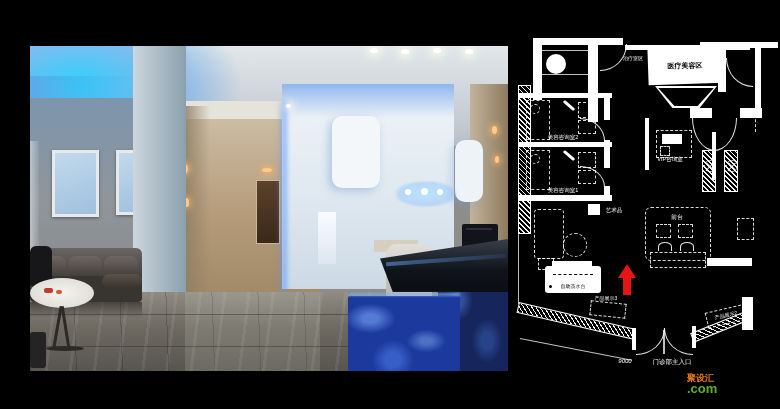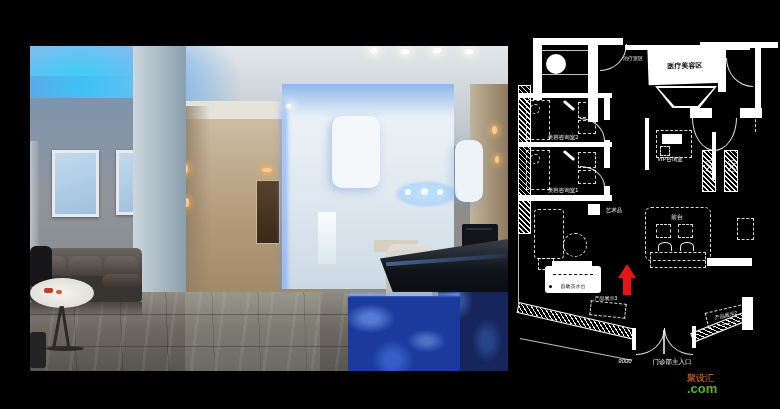--- a/index.html
+++ b/index.html
@@ -16,21 +16,21 @@
   .lbl{position:absolute;color:#fff;font-size:5.5px;line-height:1.2;text-align:center;white-space:nowrap;}
   .xline{position:absolute;background:rgba(255,255,255,.9);width:100%;height:1px;top:50%;left:0;}
   
   #photo{position:absolute;left:30px;top:46px;width:478px;height:325px;overflow:hidden;background:#8e8d89;}
   .glowdot{position:absolute;border-radius:50%;background:#fff;box-shadow:0 0 8px 3px rgba(255,255,235,.85);}
   .warmdot{position:absolute;border-radius:50%;background:#ffca8a;box-shadow:0 0 6px 2px rgba(255,180,100,.8);}
   
   #watermark{position:absolute;left:686px;top:374px;display:flex;align-items:flex-end;}
   #wm-brand{font-size:27px;font-weight:bold;letter-spacing:-1.5px;color:#f07f13;line-height:.85;}
   #wm-right{display:flex;flex-direction:column;align-items:flex-start;margin-left:1px;}
-  #wm-cn{font-size:9px;font-weight:normal;color:#f07f13;line-height:1;}
+  #wm-cn{font-size:9px;font-weight:bold;color:#f07f13;line-height:1;}
   #wm-com{font-size:13px;font-weight:bold;color:#5fae28;line-height:.9;}
 </style>
 </head>
 <body>
 
 <div id="canvas">
 
   <div id="photo">
 
     <div class="abs" style="left:0;top:0;width:478px;height:100px;background:linear-gradient(180deg,#e3e7ea,#c6cdd3 70%,#b9c1c8);"></div>

